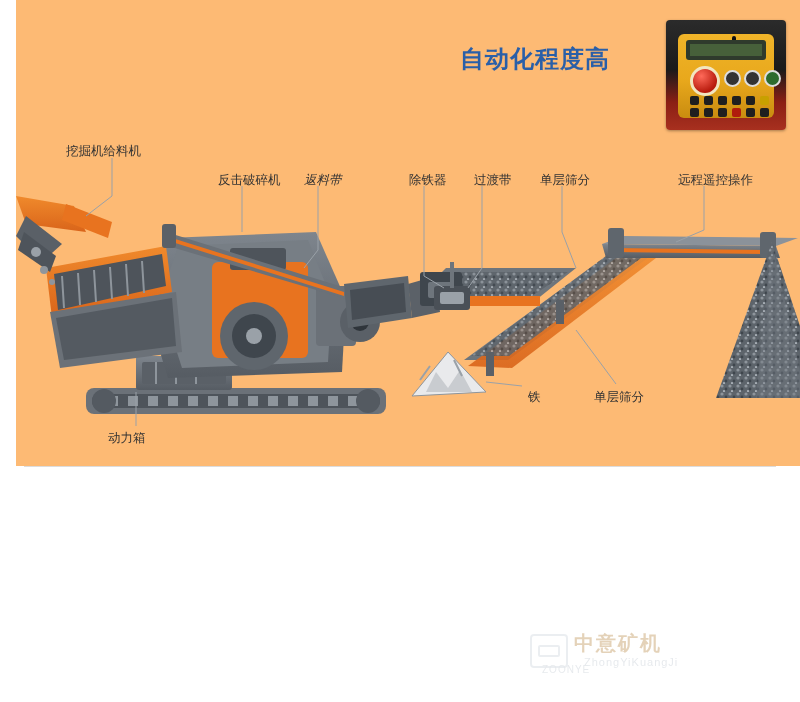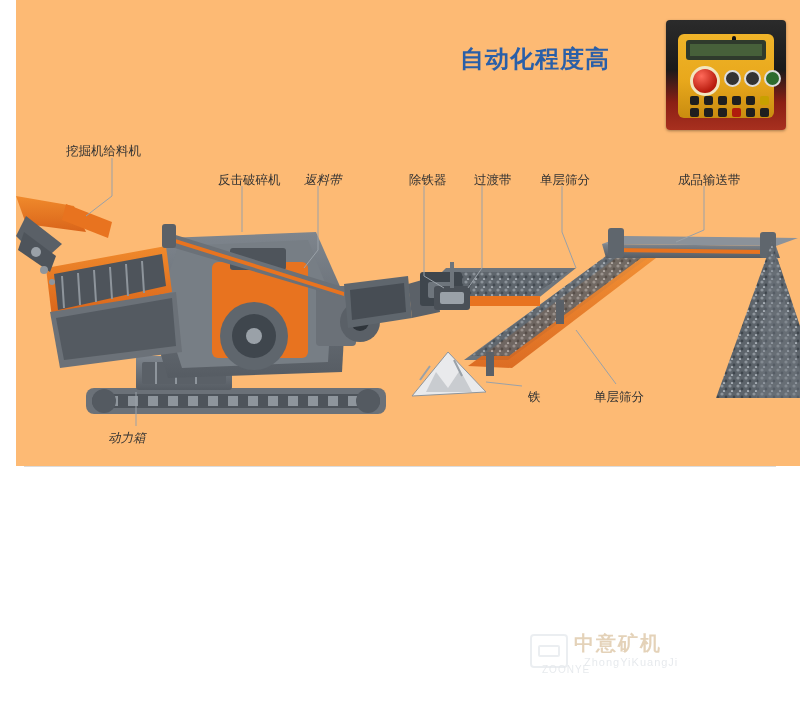--- a/index.html
+++ b/index.html
@@ -242,22 +242,22 @@
         <div class="rp-btn rp-b12"></div>
       </div>
     </div>
 
     <div class="label" style="left:50px;top:143px;">挖掘机给料机</div>
     <div class="label" style="left:202px;top:172px;">反击破碎机</div>
     <div class="label" style="left:288px;top:172px;font-style:italic;">返料带</div>
     <div class="label" style="left:393px;top:172px;">除铁器</div>
     <div class="label" style="left:450px;top:172px;margin-left:8px;">过渡带</div>
     <div class="label" style="left:524px;top:172px;">单层筛分</div>
-    <div class="label" style="left:662px;top:172px;">成品输送带</div>
-    <div class="label" style="left:92px;top:430px;font-style:italic;">动力箱</div>
+    <div class="label" style="left:662px;top:172px;">远程遥控操作</div>
+    <div class="label" style="left:92px;top:430px;">动力箱</div>
     <div class="label" style="left:512px;top:389px;">铁</div>
     <div class="label" style="left:578px;top:389px;font-family:Liberation Mono, monospace;">单层筛分</div>
   </div>
 
   <div class="divider"></div>
 
 
   <div class="watermark">
     <div class="wm-logo"></div>
     <div class="wm-cn">中意矿机</div>

